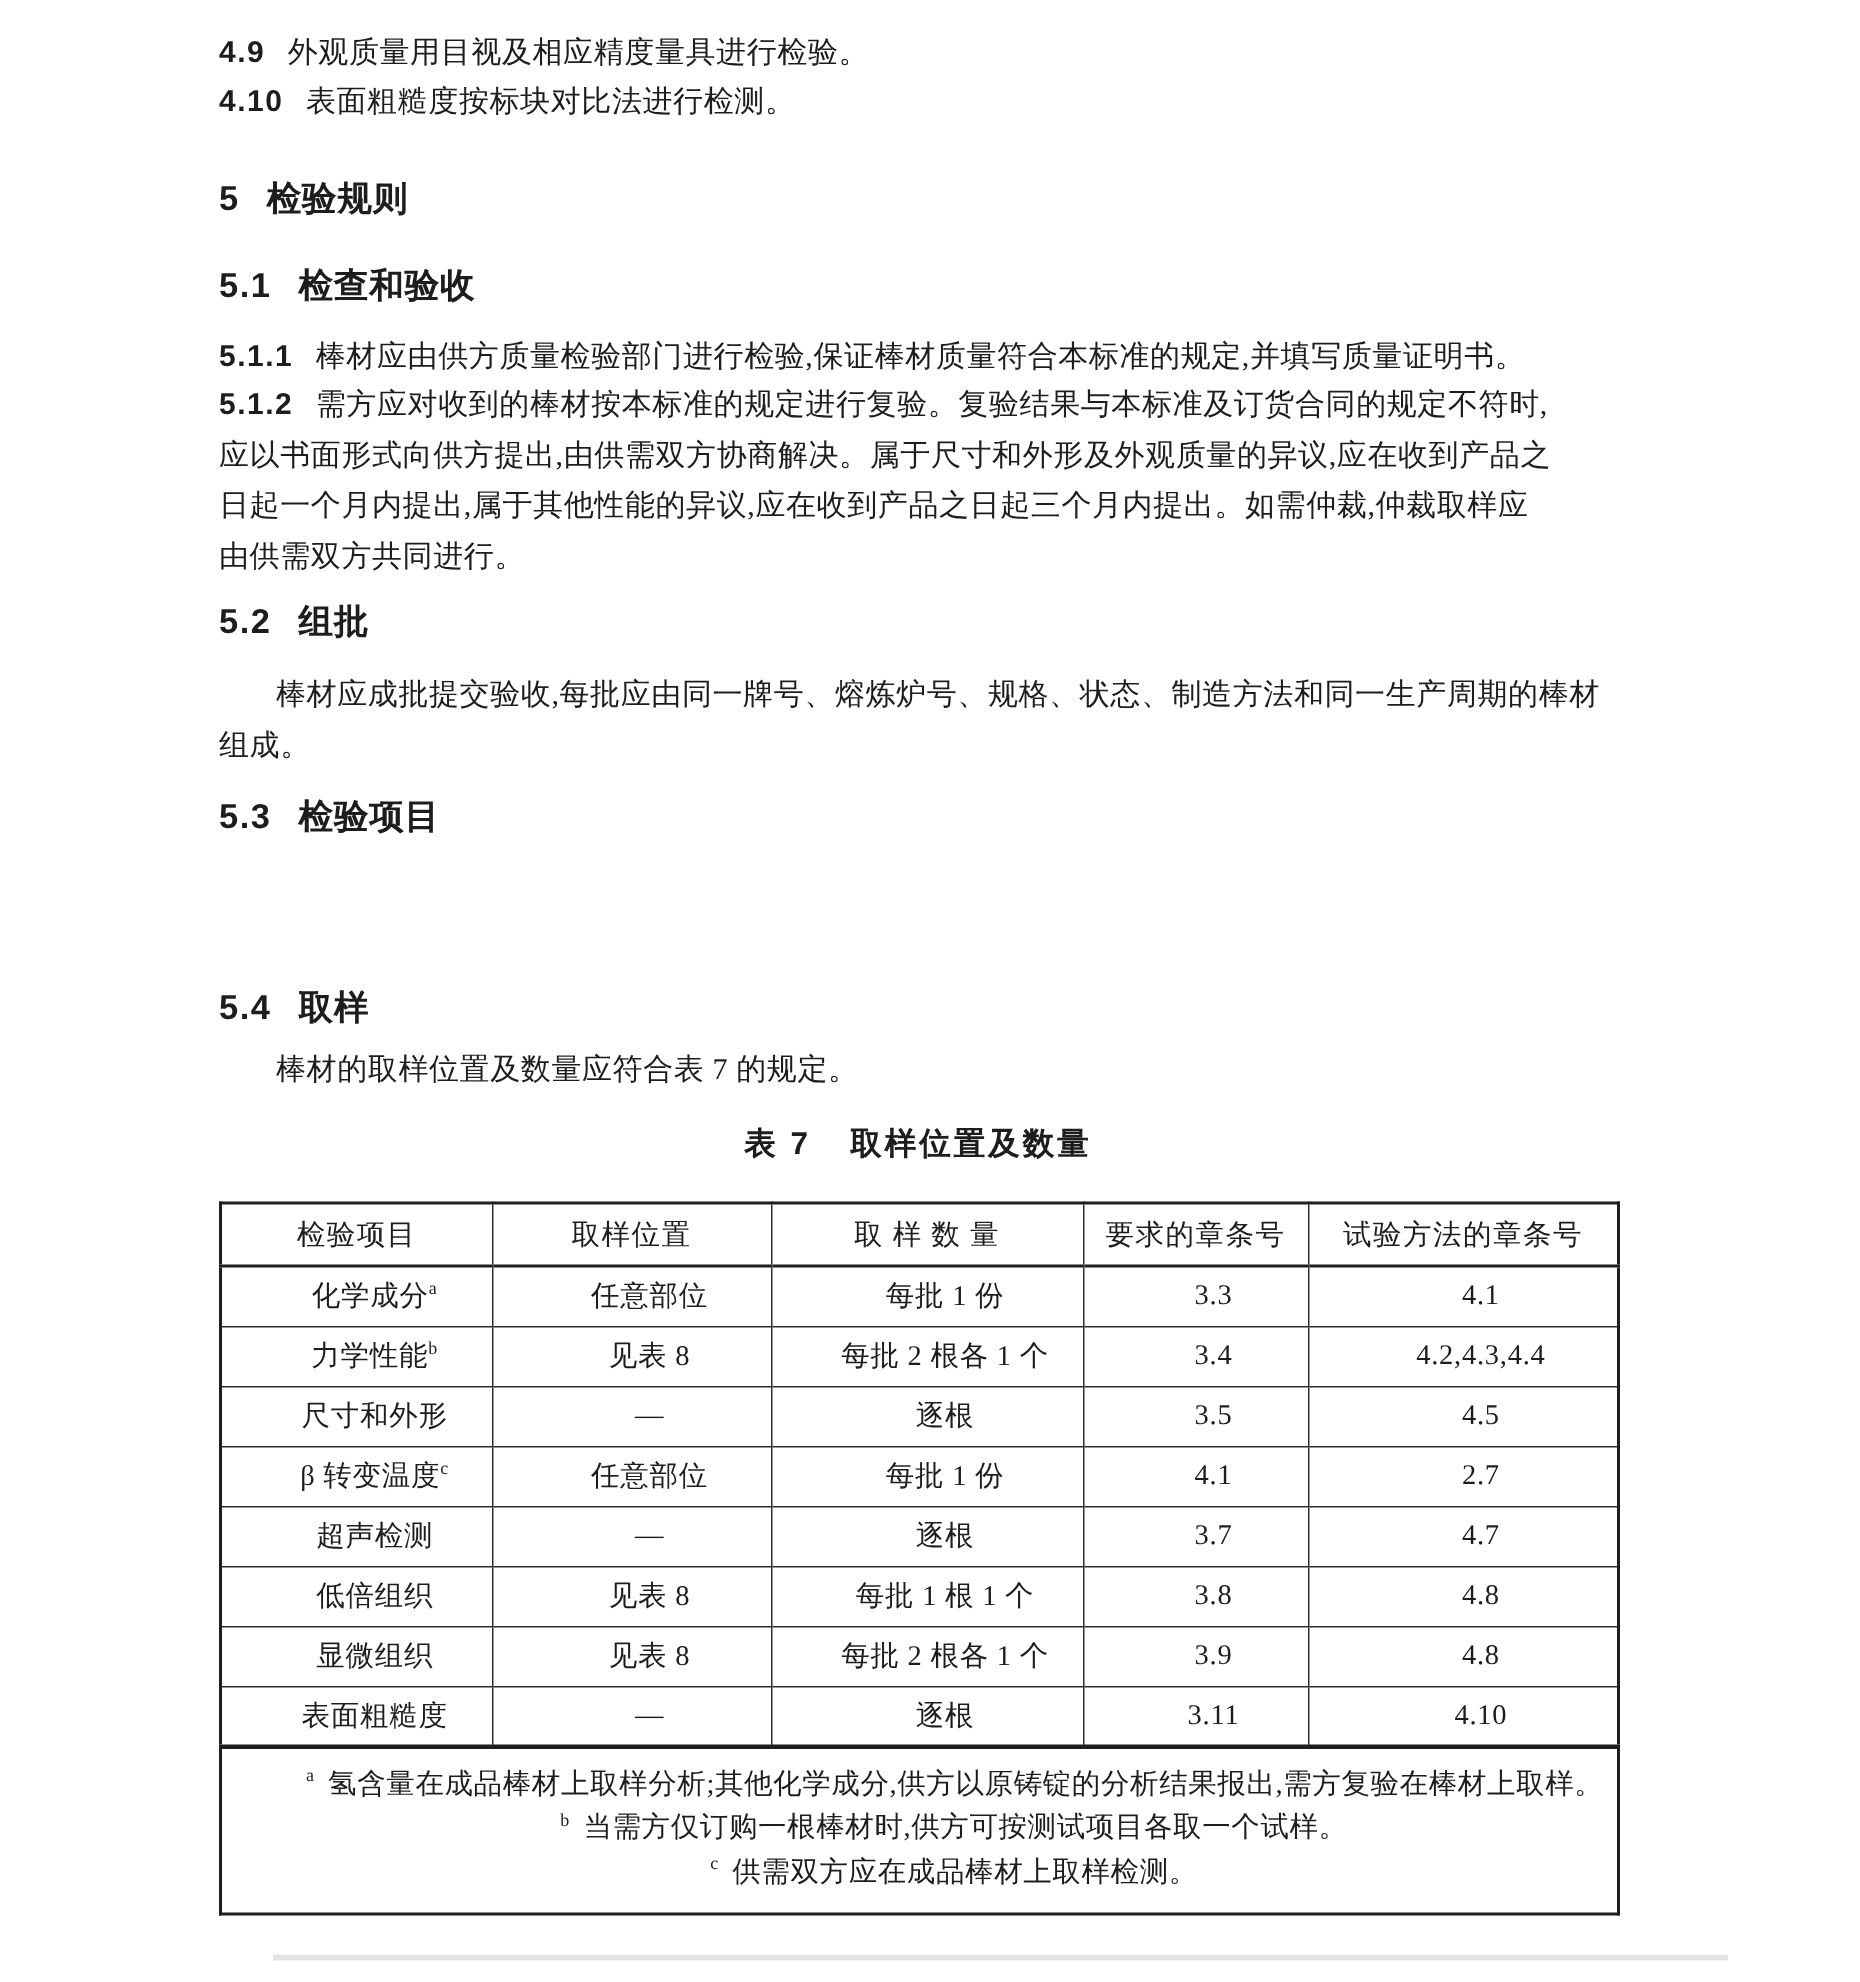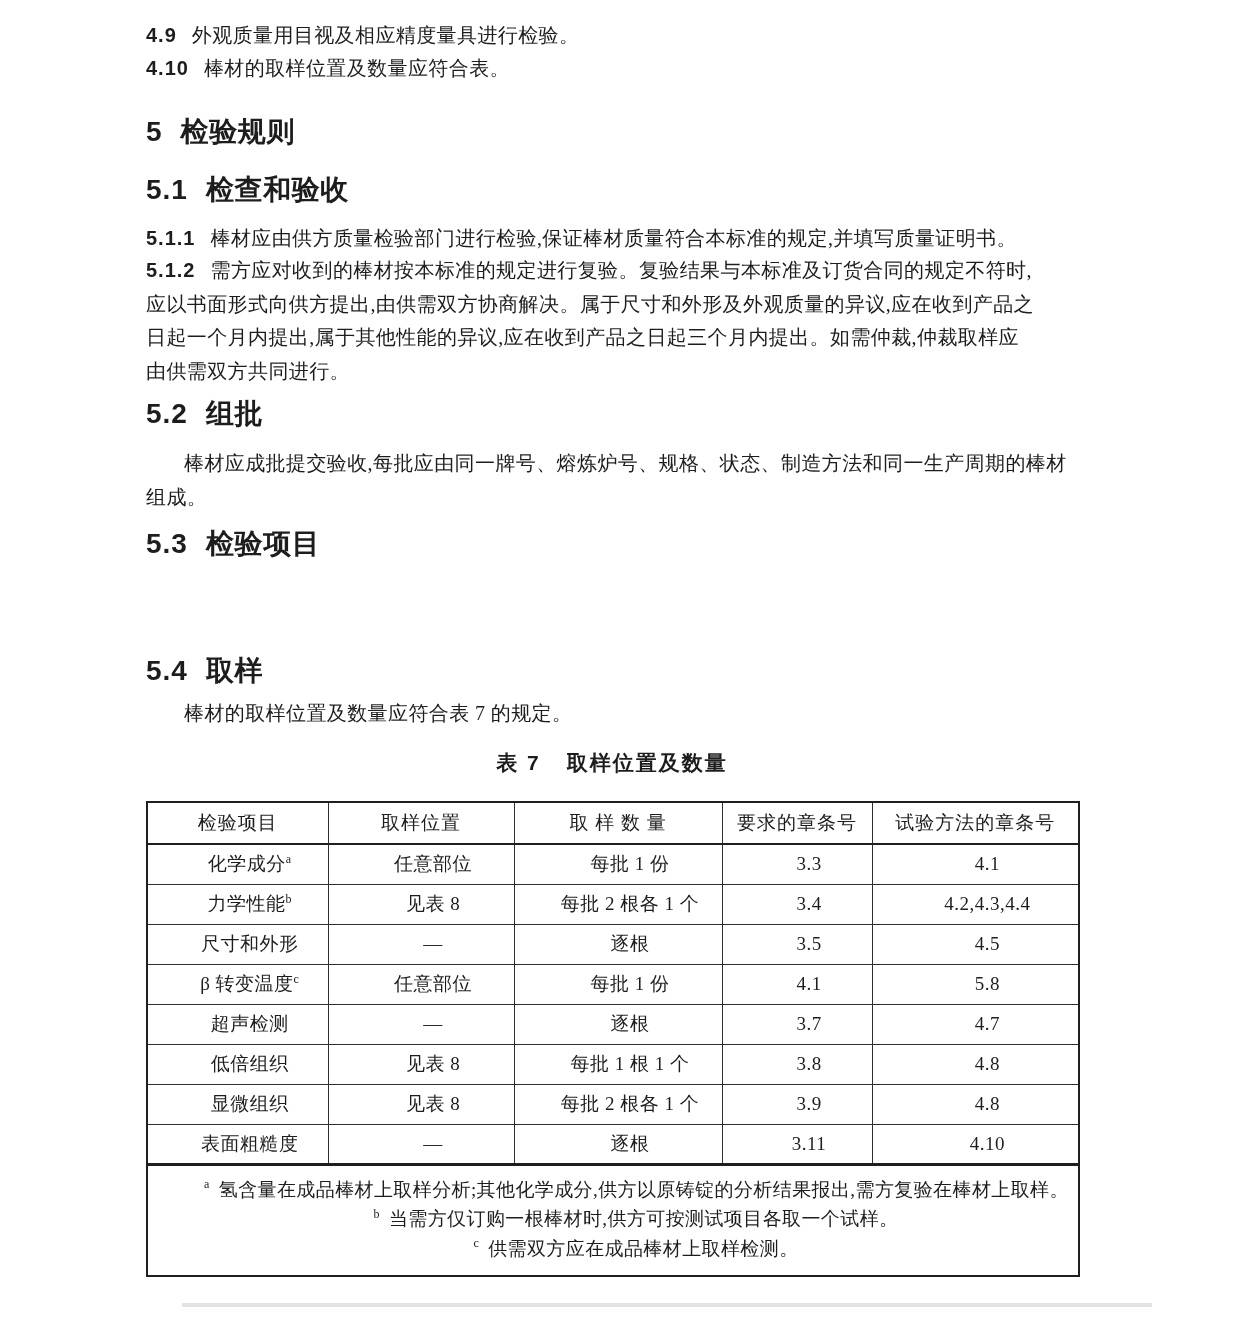--- a/index.html
+++ b/index.html
@@ -22,21 +22,21 @@
   }
   .cnum {
     font-family: "Liberation Sans", "DejaVu Sans", sans-serif;
     font-weight: 600; letter-spacing: 1px; margin-right: 15px;
   }
   .indent { text-indent: 38px; }
 
   
   .h1, .h2 {
     font-family: "Liberation Sans", "DejaVu Sans", sans-serif;
-    font-weight: 700; font-size: 28px; line-height: 30px; white-space: nowrap;
+    font-weight: 700; font-size: 23px; line-height: 30px; white-space: nowrap;
     letter-spacing: 0.6px;
   }
   .hnum { font-weight: 600; margin-right: 18px; letter-spacing: 1px; }
 
   
   .caption {
     left: 146px; top: 748px; width: 932px; text-align: center;
     font-family: "Liberation Sans", "DejaVu Sans", sans-serif;
     font-weight: 700; font-size: 21px; line-height: 30px; letter-spacing: 2px;
     white-space: nowrap;
@@ -80,21 +80,21 @@
 </head>
 <body>
 
 <div class="page">
 
   <div class="clause abs" style="left:146px; top:19px">
     <span class="cnum">4.9</span><span>外观质量用目视及相应精度量具进行检验。</span>
   </div>
 
   <div class="clause abs" style="left:146px; top:52px">
-    <span class="cnum">4.10</span><span>棒材的取样位置及数量应符合表。</span>
+    <span class="cnum">4.10</span><span>表面粗糙度按标块对比法进行检测。</span>
   </div>
 
   <div class="h1 abs" style="left:146px; top:117px">
     <span class="hnum">5</span><span>检验规则</span>
   </div>
 
   <div class="h2 abs" style="left:146px; top:175px">
     <span class="hnum">5.1</span><span>检查和验收</span>
   </div>
 
@@ -172,21 +172,21 @@
           <td>—</td>
           <td>逐根</td>
           <td>3.5</td>
           <td>4.5</td>
         </tr>
         <tr>
           <td>β 转变温度<sup>c</sup></td>
           <td>任意部位</td>
           <td>每批 1 份</td>
           <td>4.1</td>
-          <td>5.8</td>
+          <td>2.7</td>
         </tr>
         <tr>
           <td>超声检测</td>
           <td>—</td>
           <td>逐根</td>
           <td>3.7</td>
           <td>4.7</td>
         </tr>
         <tr>
           <td>低倍组织</td>

